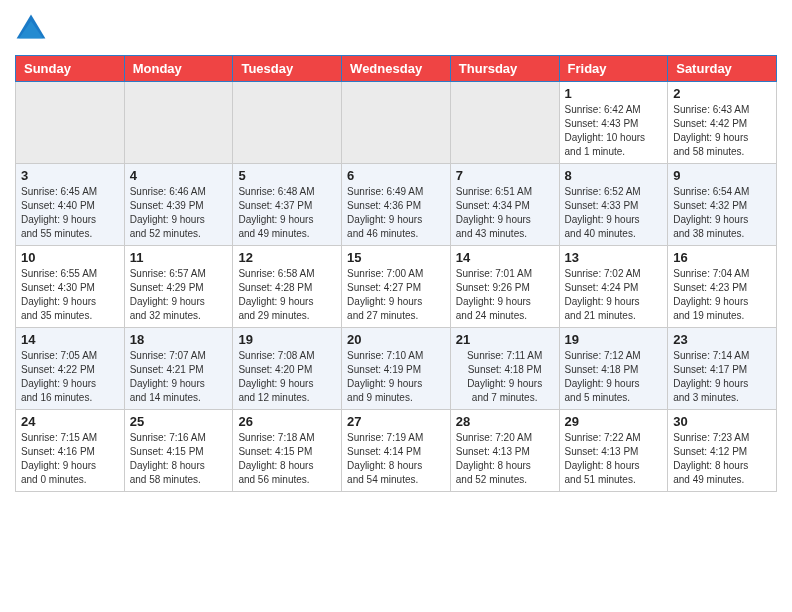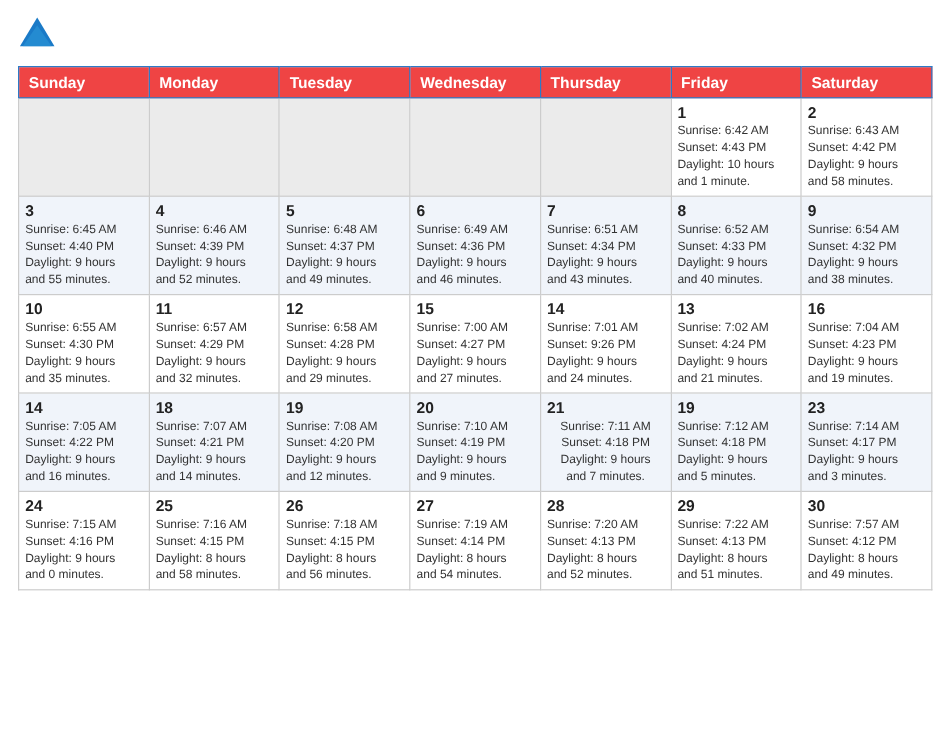--- a/index.html
+++ b/index.html
@@ -349,21 +349,21 @@
           </td>
           <td>
             <span class="day-num">29</span>
             <div class="day-info" style="white-space: pre-line;">Sunrise: 7:22 AM
 Sunset: 4:13 PM
 Daylight: 8 hours
 and 51 minutes.</div>
           </td>
           <td>
             <span class="day-num">30</span>
-            <div class="day-info" style="white-space: pre-line;">Sunrise: 7:57 AM
+            <div class="day-info" style="white-space: pre-line;">Sunrise: 7:23 AM
 Sunset: 4:12 PM
 Daylight: 8 hours
 and 49 minutes.</div>
           </td>
         </tr>
       </tbody>
   </table>
 </div>
 
 </body></html>

